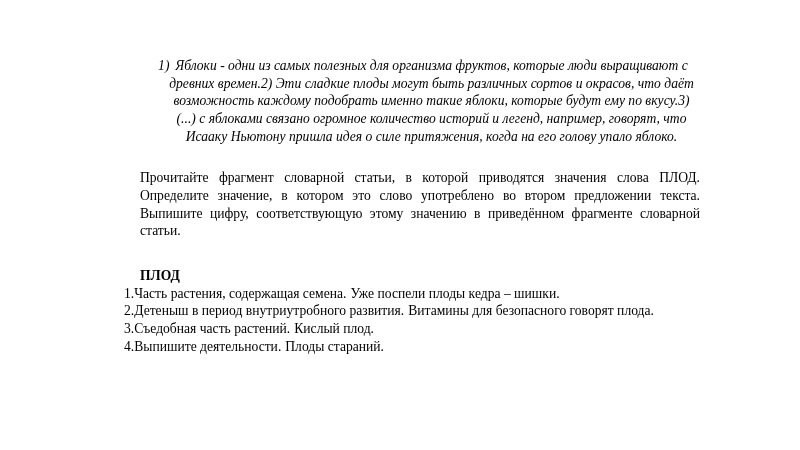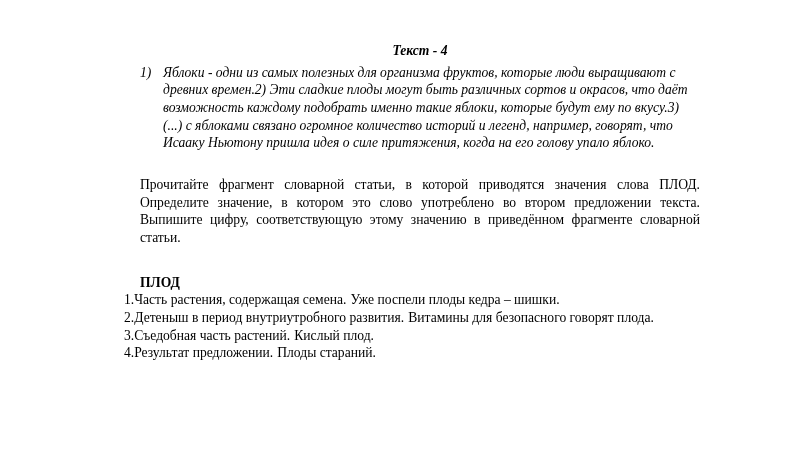--- a/index.html
+++ b/index.html
@@ -19,21 +19,22 @@
   }
   .title {
     text-align: center;
     font-weight: bold;
     font-style: italic;
   }
   .passage {
     font-style: italic;
     padding-left: 23px;
     text-indent: -23px;
-    margin-top: 4px;
+    margin-top: 15px;
+    text-align: center;
   }
   .passage .marker {
     display: inline-block;
     width: 23px;
     text-indent: 0;
   }
   .task {
     margin-top: 24px;
     text-align: justify;
   }
@@ -49,21 +50,20 @@
   }
   .meaning .mex {
     margin-left: 4px;
   }
 </style>
 </head>
 <body>
 
 <div class="slide">
 
-  <div class="title">Текст - 4</div>
 
   <div class="passage">
     <span class="marker">1)</span><span>Яблоки - одни из самых полезных для организма фруктов, которые люди выращивают с древних времен.2) Эти сладкие плоды могут быть различных сортов и окрасов, что даёт возможность каждому подобрать именно такие яблоки, которые будут ему по вкусу.3) (...) с яблоками связано огромное количество историй и легенд, например, говорят, что Исааку Ньютону пришла идея о силе притяжения, когда на его голову упало яблоко.</span>
   </div>
 
   <div class="task">Прочитайте фрагмент словарной статьи, в которой приводятся значения слова ПЛОД. Определите значение, в котором это слово употреблено во втором предложении текста. Выпишите цифру, соответствующую этому значению в приведённом фрагменте словарной статьи.</div>
 
   <div class="word-heading">ПЛОД</div>
 
   <div class="meanings">
@@ -74,18 +74,18 @@
 
     <div class="meaning">
       <span class="mnum">2.</span><span class="mdef">Детеныш в период внутриутробного развития.</span><span class="mex">Витамины для безопасного говорят плода.</span>
     </div>
 
     <div class="meaning">
       <span class="mnum">3.</span><span class="mdef">Съедобная часть растений.</span><span class="mex">Кислый плод.</span>
     </div>
 
     <div class="meaning">
-      <span class="mnum">4.</span><span class="mdef">Результат предложении.</span><span class="mex">Плоды стараний.</span>
+      <span class="mnum">4.</span><span class="mdef">Выпишите деятельности.</span><span class="mex">Плоды стараний.</span>
     </div>
 
   </div>
 
 </div>
 
 </body></html>

